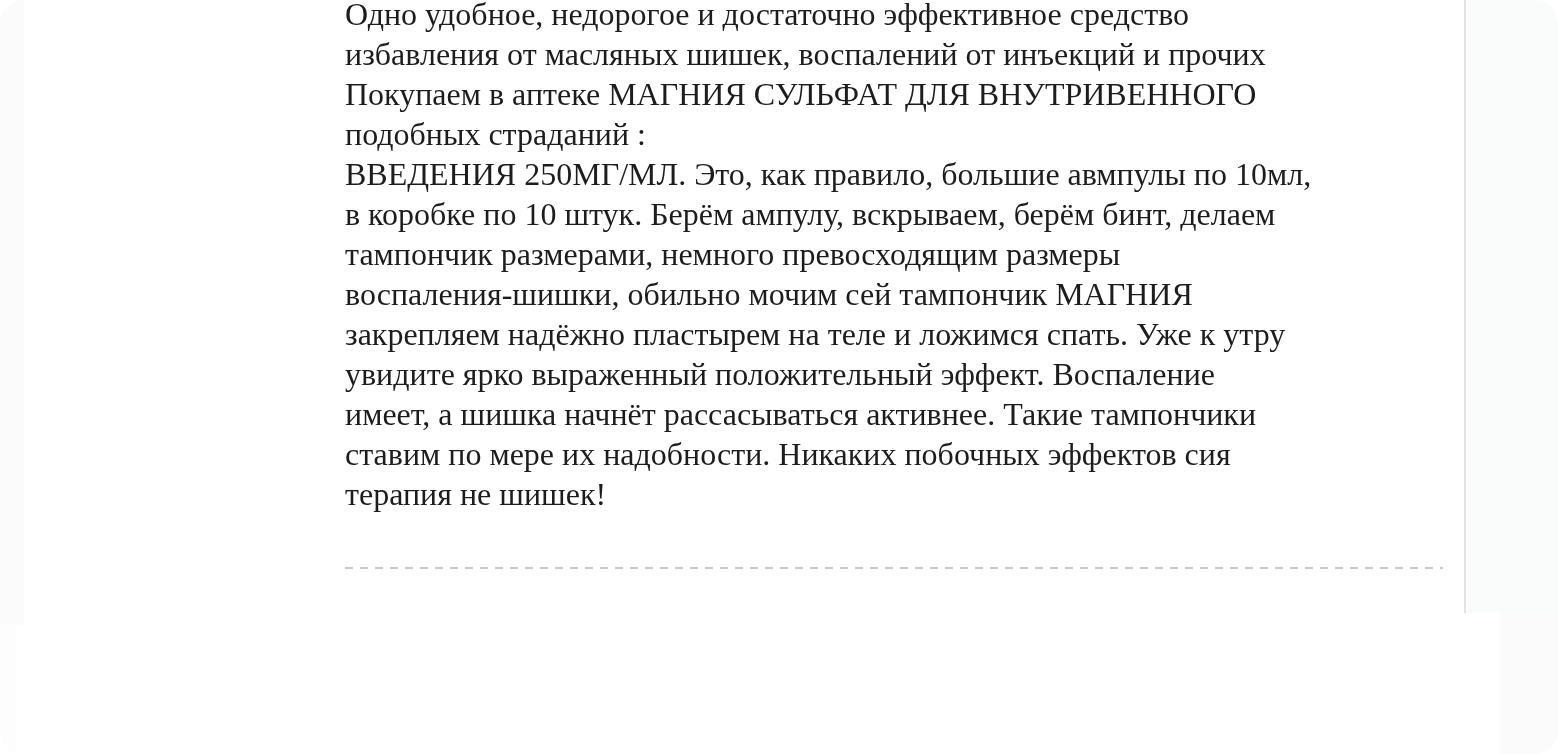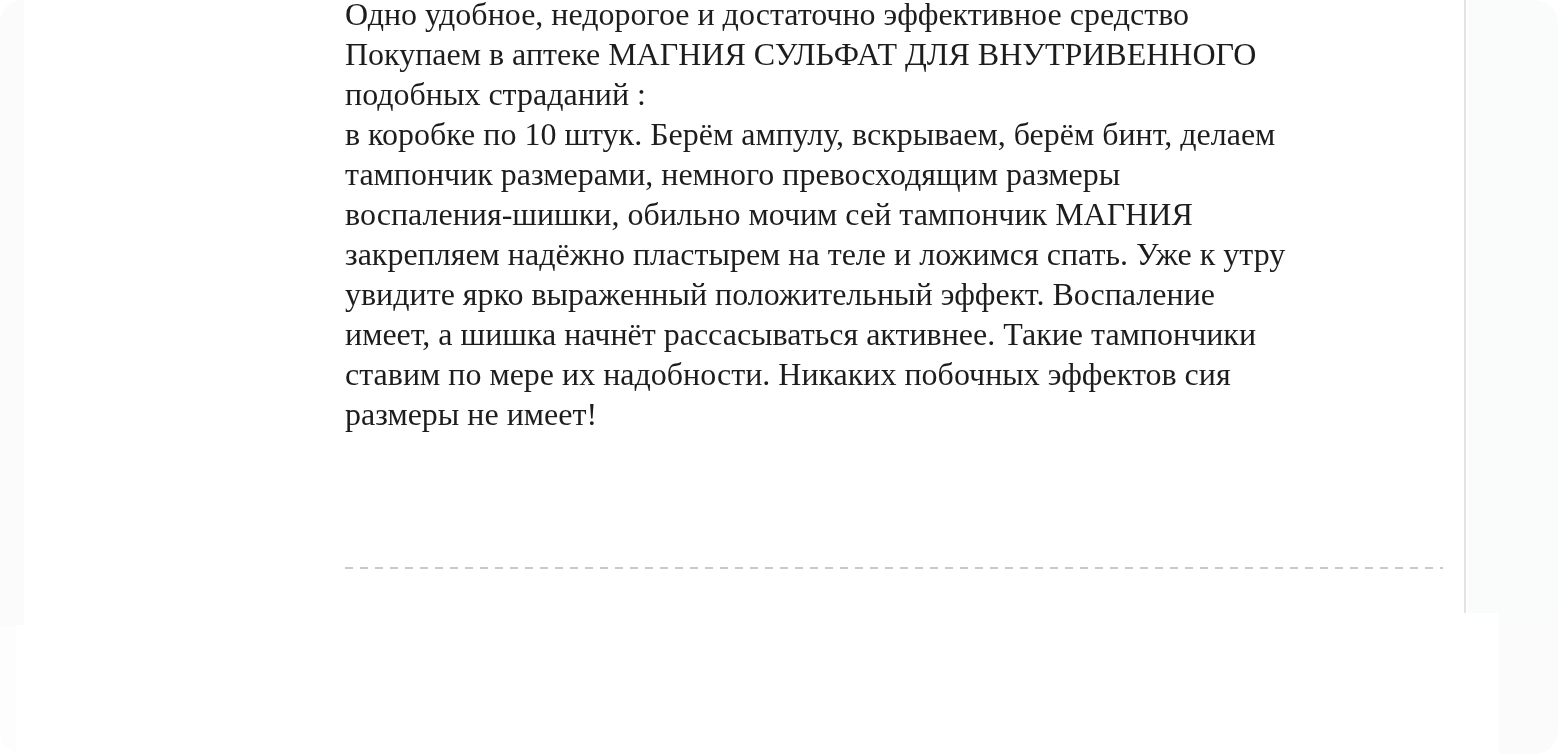--- a/index.html
+++ b/index.html
@@ -84,29 +84,31 @@
 </head>
 <body>
 
 <div class="canvas">
   <div class="gutter-left-upper"></div>
   <div class="gutter-left-lower"></div>
 
   <div class="card">
     <div class="post-body">
         <div class="text-line">Одно удобное, недорогое и достаточно эффективное средство</div>
+        <div class="text-line">избавления от масляных шишек, воспалений от инъекций и прочих</div>
         <div class="text-line">Покупаем в аптеке МАГНИЯ СУЛЬФАТ ДЛЯ ВНУТРИВЕННОГО</div>
         <div class="text-line">подобных страданий :</div>
+        <div class="text-line">ВВЕДЕНИЯ 250МГ/МЛ. Это, как правило, большие авмпулы по 10мл,</div>
         <div class="text-line">в коробке по 10 штук. Берём ампулу, вскрываем, берём бинт, делаем</div>
         <div class="text-line">тампончик размерами, немного превосходящим размеры</div>
         <div class="text-line">воспаления-шишки, обильно мочим сей тампончик МАГНИЯ</div>
         <div class="text-line">закрепляем надёжно пластырем на теле и ложимся спать. Уже к утру</div>
         <div class="text-line">увидите ярко выраженный положительный эффект. Воспаление</div>
         <div class="text-line">имеет, а шишка начнёт рассасываться активнее. Такие тампончики</div>
         <div class="text-line">ставим по мере их надобности. Никаких побочных эффектов сия</div>
-        <div class="text-line">размеры не имеет!</div>
+        <div class="text-line">терапия не шишек!</div>
       </div>
     <div class="divider"></div>
   </div>
 
   <div class="right-bg"></div>
   <div class="bottom-right-bg"></div>
 </div>
 
 </body></html>

